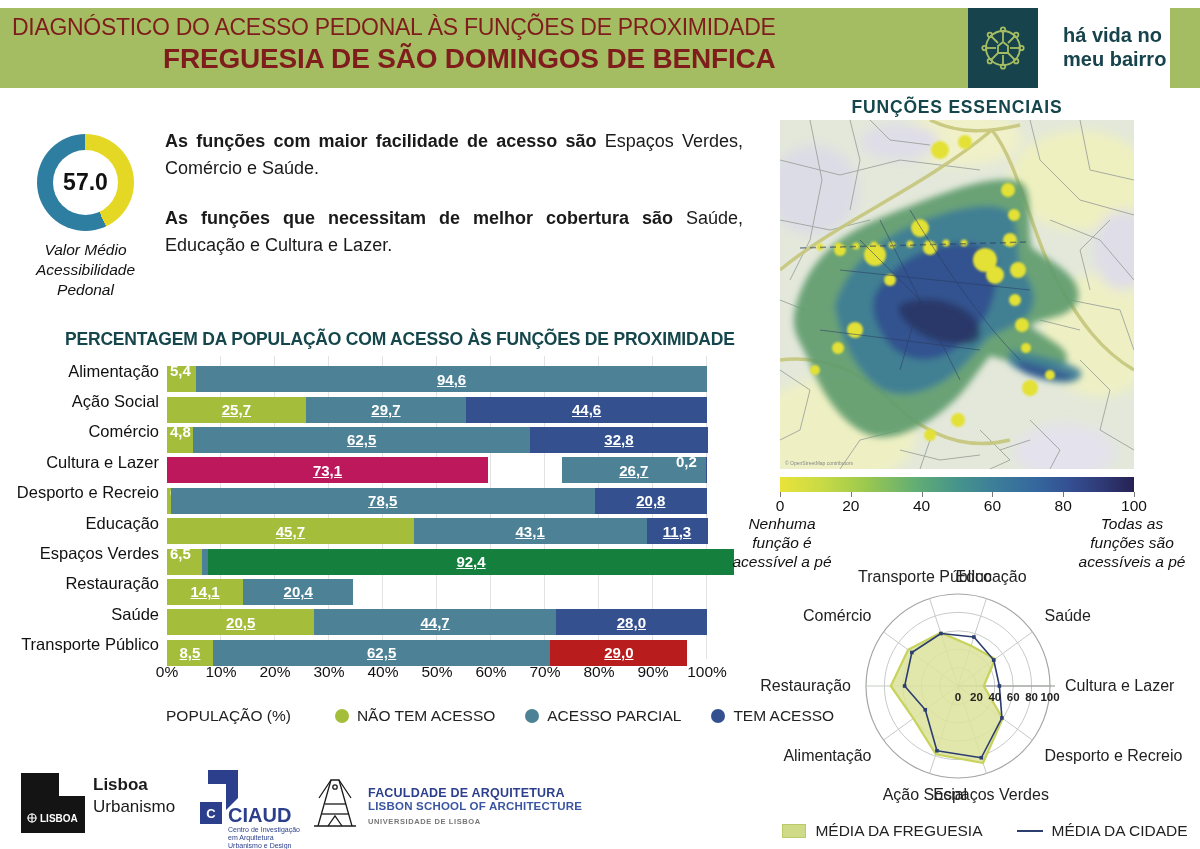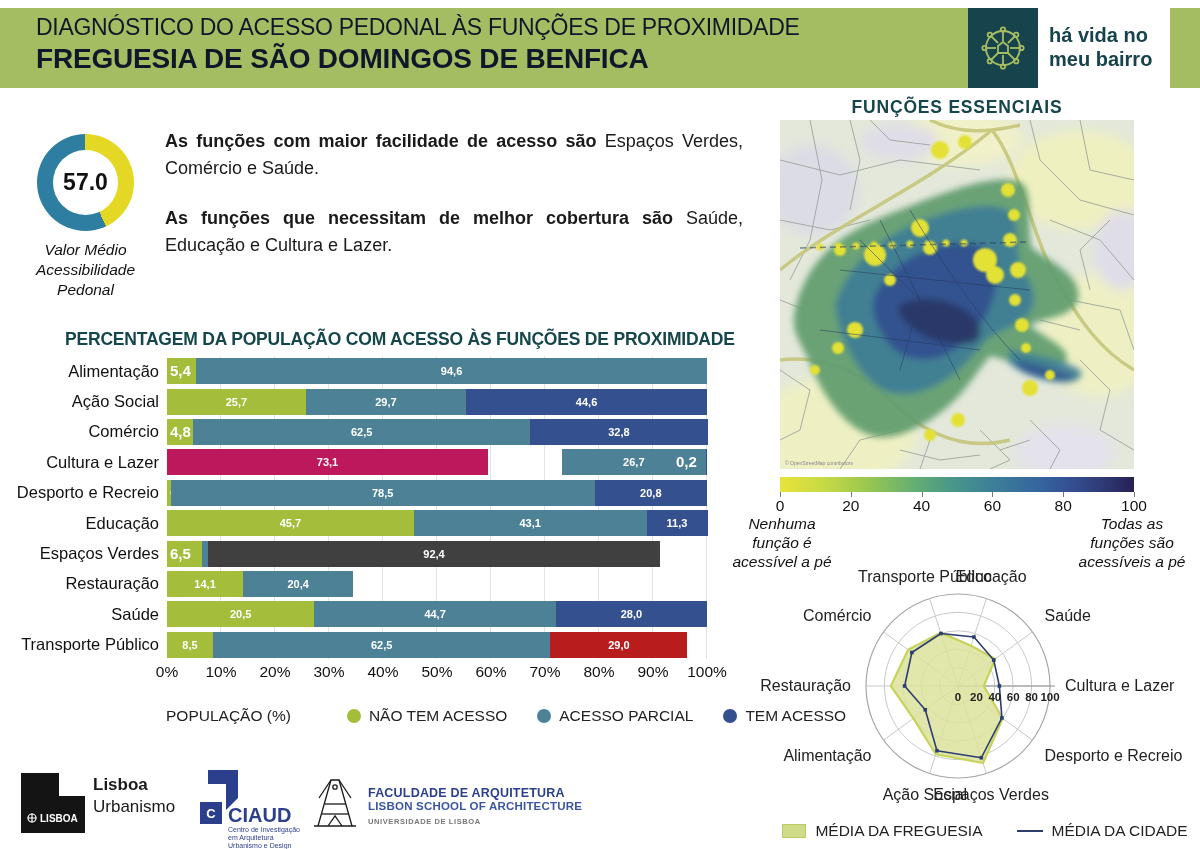--- a/index.html
+++ b/index.html
@@ -1,26 +1,26 @@
 <!DOCTYPE html>
 <html><head>
 <meta charset="utf-8">
 <style>
   * { margin:0; padding:0; box-sizing:border-box; }
   body { width:1200px; height:849px; position:relative; background:#fff;
          font-family:"Liberation Sans", sans-serif; overflow:hidden; color:#1a1a1a; }
 
   
   .header-band { position:absolute; left:0; top:8px; width:1200px; height:80px; background:#a5bd62; }
-  .header-titles { position:absolute; left:36px; top:6px; color:#0f172a; }
+  .header-titles { position:absolute; left:12px; top:6px; color:#7f1d1d;text-align:right; }
   .title-1 { font-size:23px; font-weight:500; letter-spacing:-0.3px; white-space:nowrap; }
   .title-2 { font-size:28px; font-weight:800; letter-spacing:-0.2px; margin-top:2px; white-space:nowrap; }
   .brand { position:absolute; left:968px; top:0; height:80px; display:flex; }
   .brand-square { width:70px; height:80px; background:#17434c; display:flex; align-items:center; justify-content:center; }
-  .brand-panel { width:132px; background:#fff; display:flex; flex-direction:column; justify-content:center; padding-left:11px; }
+  .brand-panel { width:132px; background:#fff; display:flex; flex-direction:column; justify-content:center; padding-left:25px; }
   .brand-line { font-size:20px; font-weight:800; color:#17434c; line-height:1.18; }
 
   
   .donut { position:absolute; left:37px; top:134px; width:97px; height:97px; border-radius:50%; }
   .donut-hole { position:absolute; left:16px; top:16px; width:65px; height:65px; border-radius:50%;
                 background:#fff; display:flex; align-items:center; justify-content:center;
                 font-size:23px; font-weight:800; color:#111; }
   .donut-caption { position:absolute; left:8px; top:240px; width:155px; text-align:center;
                    font-style:italic; font-size:15.5px; line-height:1.28; color:#111; }
 
@@ -32,30 +32,30 @@
 
   
   .bar-title { position:absolute; left:65px; top:329px; font-size:17.5px; font-weight:800;
                color:#14464b; letter-spacing:-0.2px; }
   .bars-grid { position:absolute; left:167px; top:356px; width:541px; height:303px;
                background:repeating-linear-gradient(to right, transparent 0 53px, #e3e3e3 53px 54px); }
   .bars { position:absolute; left:0; top:356px; width:740px; }
   .bar-row { display:flex; align-items:center; height:30.4px; }
   .bar-label { width:167px; text-align:right; padding-right:8px; font-size:16.5px; color:#111; flex:none; }
   .bar-track { position:relative; width:540px; height:26px; }
-  .seg { position:absolute; top:0; height:26px; display:flex; align-items:center; justify-content:center;
-         color:#fff; font-weight:700; font-size:11px; overflow:visible; white-space:nowrap; }
+  .seg { position:absolute; top:8px; height:26px; display:flex; align-items:center; justify-content:center;
+         color:#fff; font-weight:700; font-size:15px; overflow:visible; white-space:nowrap;text-decoration:underline; }
   .seg-label-abs { position:absolute; top:4px; color:#fff; font-weight:700; font-size:15px; white-space:nowrap; }
   .callout-line { position:absolute; top:15px; width:14px; height:2px; background:#fff;
                   transform:rotate(-32deg); transform-origin:left center; }
   .xticks { position:absolute; left:167px; top:663px; width:541px; height:20px; }
   .xticks span { position:absolute; width:44px; text-align:center; font-size:15.5px; color:#111; }
   .bar-legend { position:absolute; left:166px; top:707px; display:flex; align-items:center;
                 font-size:15.5px; color:#222; }
-  .bar-legend .lg-title { margin-right:56px; }
+  .bar-legend .lg-title { margin-right:44px; }
   .lg-item { display:flex; align-items:center; margin-right:30px; }
   .lg-dot { width:14px; height:14px; border-radius:50%; margin-right:8px; flex:none; }
 
   
   .map-title { position:absolute; left:780px; top:97px; width:354px; text-align:center;
                font-size:17.5px; font-weight:800; color:#14464b; letter-spacing:0.8px; }
   .map-box { position:absolute; left:780px; top:120px; width:354px; height:349px; }
   .colorbar { position:absolute; left:780px; top:477px; width:354px; height:15px;
               background:linear-gradient(90deg,#e9e33a 0%,#c8da45 12%,#9cc94e 24%,#63ae73 38%,
                          #46948b 50%,#3d7f98 60%,#35689e 72%,#344f92 82%,#2f3a76 91%,#262153 100%); }
@@ -196,21 +196,21 @@
       </div>
     </div>
     <div class="bar-row">
       <div class="bar-label">Espaços Verdes</div>
       <div class="bar-track">
         <div class="seg" style="left: 0px; width: 35.1px; background: rgb(164, 189, 58);"></div>
         <div class="seg-label-abs" style="left: 3px;">6,5</div>
         <div class="seg" style="left: 35.1px; width: 5.94px; background: rgb(77, 130, 150);"></div>
         <div class="callout-line" style="left: 42.04px;"></div>
         <div class="seg-label-abs" style="left: 55.04px;">1,1</div>
-        <div class="seg" style="left: 41.04px; width: 452px; background: #404040;">92,4</div>
+        <div class="seg" style="left: 41.04px; width: 526px; background: #15803d;">92,4</div>
       </div>
     </div>
     <div class="bar-row">
       <div class="bar-label">Restauração</div>
       <div class="bar-track">
         <div class="seg" style="left: 0px; width: 76.14px; background: rgb(164, 189, 58);">14,1</div>
         <div class="seg" style="left: 76.14px; width: 110.16px; background: rgb(77, 130, 150);">20,4</div>
       </div>
     </div>
     <div class="bar-row">

